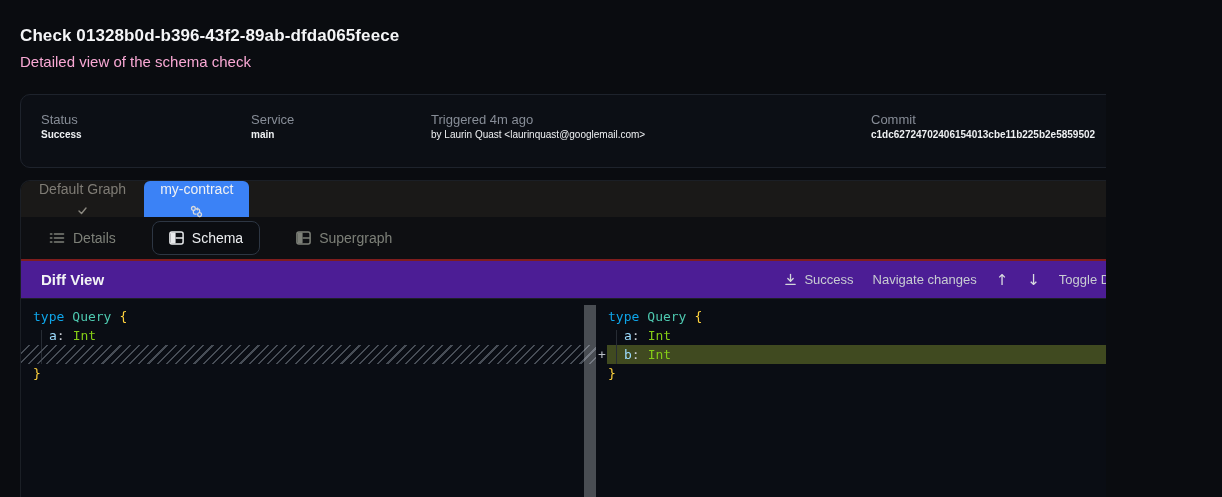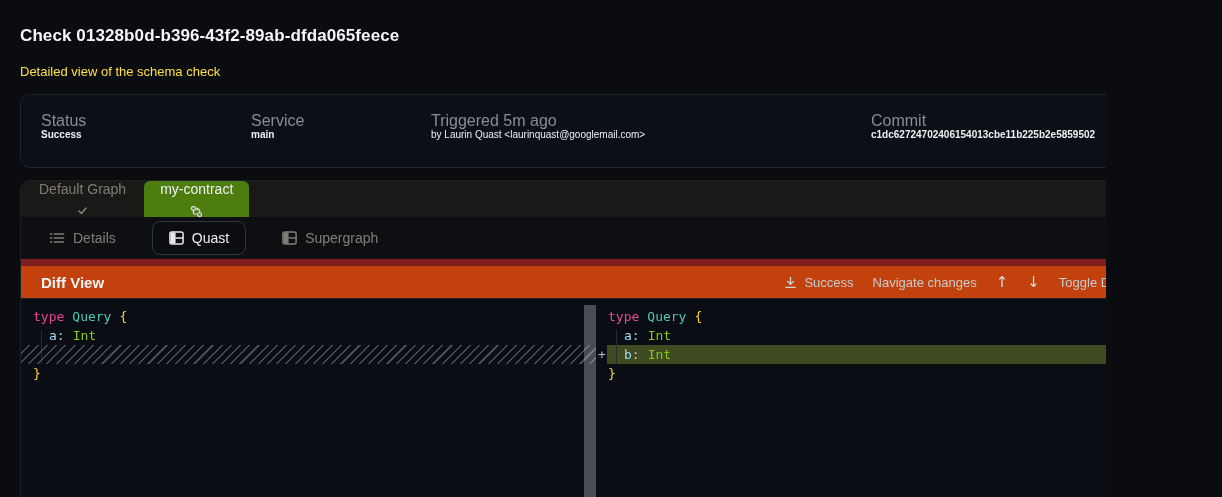--- a/index.html
+++ b/index.html
@@ -4,65 +4,65 @@
 <style>
   * { margin:0; padding:0; box-sizing:border-box; }
   html,body { background:#0a0c10; }
   .screen {
     position:relative; width:1106px; height:497px; overflow:hidden;
     background:#0a0c10; font-family:"Liberation Sans","DejaVu Sans",sans-serif;
     color:#e8eaed;
   }
   
   .page-title { position:absolute; left:20px; top:26px; font-size:17px; font-weight:700; color:#f4f5f7; letter-spacing:.1px; }
-  .page-subtitle { position:absolute; left:20px; top:53px; font-size:13px; color:#fde047;margin-top:11px; }
+  .page-subtitle { position:absolute; left:20px; top:53px; font-size:15px; color:#f9a8d4; }
 
   
   .meta-card { position:absolute; left:20px; top:94px; width:1182px; height:74px;
     background:#0c0f15; border:1px solid #1e232c; border-radius:10px; }
   .meta-col { position:absolute; top:0; height:100%; }
-  .meta-label { position:absolute; top:17px; font-size:16px; color:#878d97; white-space:nowrap; }
+  .meta-label { position:absolute; top:17px; font-size:13px; color:#878d97; white-space:nowrap; }
   .meta-value { position:absolute; top:34px; font-size:10px; color:#eef0f2; white-space:nowrap; }
   .w600 { font-weight:700; }
   .col-status { left:20px; } .col-service { left:230px; } .col-trigger { left:410px; } .col-commit { left:850px; }
 
   
   .main-card { position:absolute; left:20px; top:180px; width:1182px; height:317px;
     background:#0d0e11; border:1px solid #1b1f26; border-bottom:none; border-radius:10px 10px 0 0; overflow:hidden; }
 
   
   .tabstrip { position:relative; height:36px; background:#1a1918; display:flex; align-items:stretch; }
   .graph-tab { display:flex; align-items:center; gap:8px; padding:0 18px; font-size:14px; color:#7f7c75; cursor:pointer;flex-direction:column; }
-  .graph-tab.active { background:#4d7c0f; color:#f0f1f3; border-radius:6px 6px 0 0; padding:0 16px; }
+  .graph-tab.active { background:#3b82f6; color:#f0f1f3; border-radius:6px 6px 0 0; padding:0 16px; }
 
   
   .subtab-row { height:42px; background:#0e0f12; display:flex; align-items:center; padding-left:16px; gap:24px; }
   .subtab { display:flex; align-items:center; gap:8px; font-size:14px; color:#7d8078; padding:0 12px; height:34px; cursor:pointer; }
   .subtab.active { color:#eceef0; border:1px solid #2d3643; border-radius:8px; background:#0b0d11; padding:0 16px; }
 
   
-  .diff-toolbar { height:40px; background:#c2410c; border-top:7px solid #7f1d1d; border-bottom:1px solid #1d2026;
+  .diff-toolbar { height:40px; background:#4c1d95; border-top:2px solid #7f1d1d; border-bottom:1px solid #1d2026;
     display:flex; align-items:center; padding:0 18px 0 20px; }
   .diff-title { font-size:15px; font-weight:700; color:#f2f3f5; }
   .toolbar-right { margin-left:auto; display:flex; align-items:center; gap:19px; }
   .tb-item { display:flex; align-items:center; gap:7px; font-size:13px; color:#c8ccd2; cursor:pointer; white-space:nowrap; }
   .arrow-btn { font-size:15px; color:#d9dce0; cursor:pointer; font-family:"DejaVu Sans",sans-serif; }
   .toggle { position:relative; width:44px; height:24px; border-radius:12px; background:#ffffff; cursor:pointer; }
   .toggle .knob { position:absolute; right:3px; top:3px; width:18px; height:18px; border-radius:50%; background:#16181d; }
 
   
   .code-area { position:relative; height:199px; background:#0a0d14;
     font-family:"DejaVu Sans Mono","Liberation Mono",monospace; font-size:13px; line-height:19px; }
   .pane { position:absolute; top:0; bottom:0; }
   .pane-left { left:0; width:563px; }
   .pane-right { left:575px; width:563px; }
   .code-line { position:absolute; left:12px; white-space:pre; }
   .ln1 { top:8px; } .ln2 { top:27px; } .ln3 { top:46px; } .ln4 { top:65px; }
   .indent { padding-left:16px; }
-  .tk-kw { color:#ec4899; } .tk-type { color:#4ec9b0; } .tk-brace { color:#ffd23d; }
+  .tk-kw { color:#0ea5e9; } .tk-type { color:#4ec9b0; } .tk-brace { color:#ffd23d; }
   .tk-field { color:#9cdcfe; } .tk-colon { color:#c8cdd4; } .tk-ref { color:#84cc16; }
   .sp { display:inline-block; width:8px; }
   .indent-guide { position:absolute; top:31px; width:1px; height:34px; background:#272c34; }
 
   .hatch-band { position:absolute; left:0; top:46px; width:575px; height:19px;
     background:repeating-linear-gradient(135deg, transparent 0 5px, #474d56 5px 6.5px); }
 
   .mid-scrollbar { position:absolute; left:563px; top:6px; bottom:0; width:12px; background:rgba(222,226,232,0.30); cursor:pointer; }
 
   .added-row { position:absolute; left:586px; top:46px; width:552px; height:19px; background:#404a20; }
@@ -86,21 +86,21 @@
   <div class="meta-card">
     <div class="meta-col col-status">
       <div class="meta-label">Status</div>
       <div class="meta-value w600">Success</div>
     </div>
     <div class="meta-col col-service">
       <div class="meta-label">Service</div>
       <div class="meta-value w600">main</div>
     </div>
     <div class="meta-col col-trigger">
-      <div class="meta-label">Triggered 5m ago</div>
+      <div class="meta-label">Triggered 4m ago</div>
       <div class="meta-value">by Laurin Quast &lt;laurinquast@googlemail.com&gt;</div>
     </div>
     <div class="meta-col col-commit">
       <div class="meta-label">Commit</div>
       <div class="meta-value w600">c1dc62724702406154013cbe11b225b2e5859502</div>
     </div>
   </div>
 
   <div class="main-card">
 
@@ -142,21 +142,21 @@
         <span>Details</span>
       </div>
       <div class="subtab active">
         <span>
           <svg width="15" height="14" viewBox="0 0 15 14">
             <rect x="0.9" y="0.9" width="13.2" height="12.2" rx="2" fill="none" stroke="#e8eaec" stroke-width="1.5"></rect>
             <rect x="1.6" y="1.6" width="5" height="10.8" rx="1" fill="#e8eaec"></rect>
             <line x1="6.6" y1="7" x2="14.1" y2="7" stroke="#e8eaec" stroke-width="1.5"></line>
           </svg>
         </span>
-        <span>Quast</span>
+        <span>Schema</span>
       </div>
       <div class="subtab">
         <span>
           <svg width="15" height="14" viewBox="0 0 15 14">
             <rect x="0.9" y="0.9" width="13.2" height="12.2" rx="2" fill="none" stroke="#7d8078" stroke-width="1.5"></rect>
             <rect x="1.6" y="1.6" width="5" height="10.8" rx="1" fill="#7d8078"></rect>
             <line x1="6.6" y1="7" x2="14.1" y2="7" stroke="#7d8078" stroke-width="1.5"></line>
           </svg>
         </span>
         <span>Supergraph</span>

